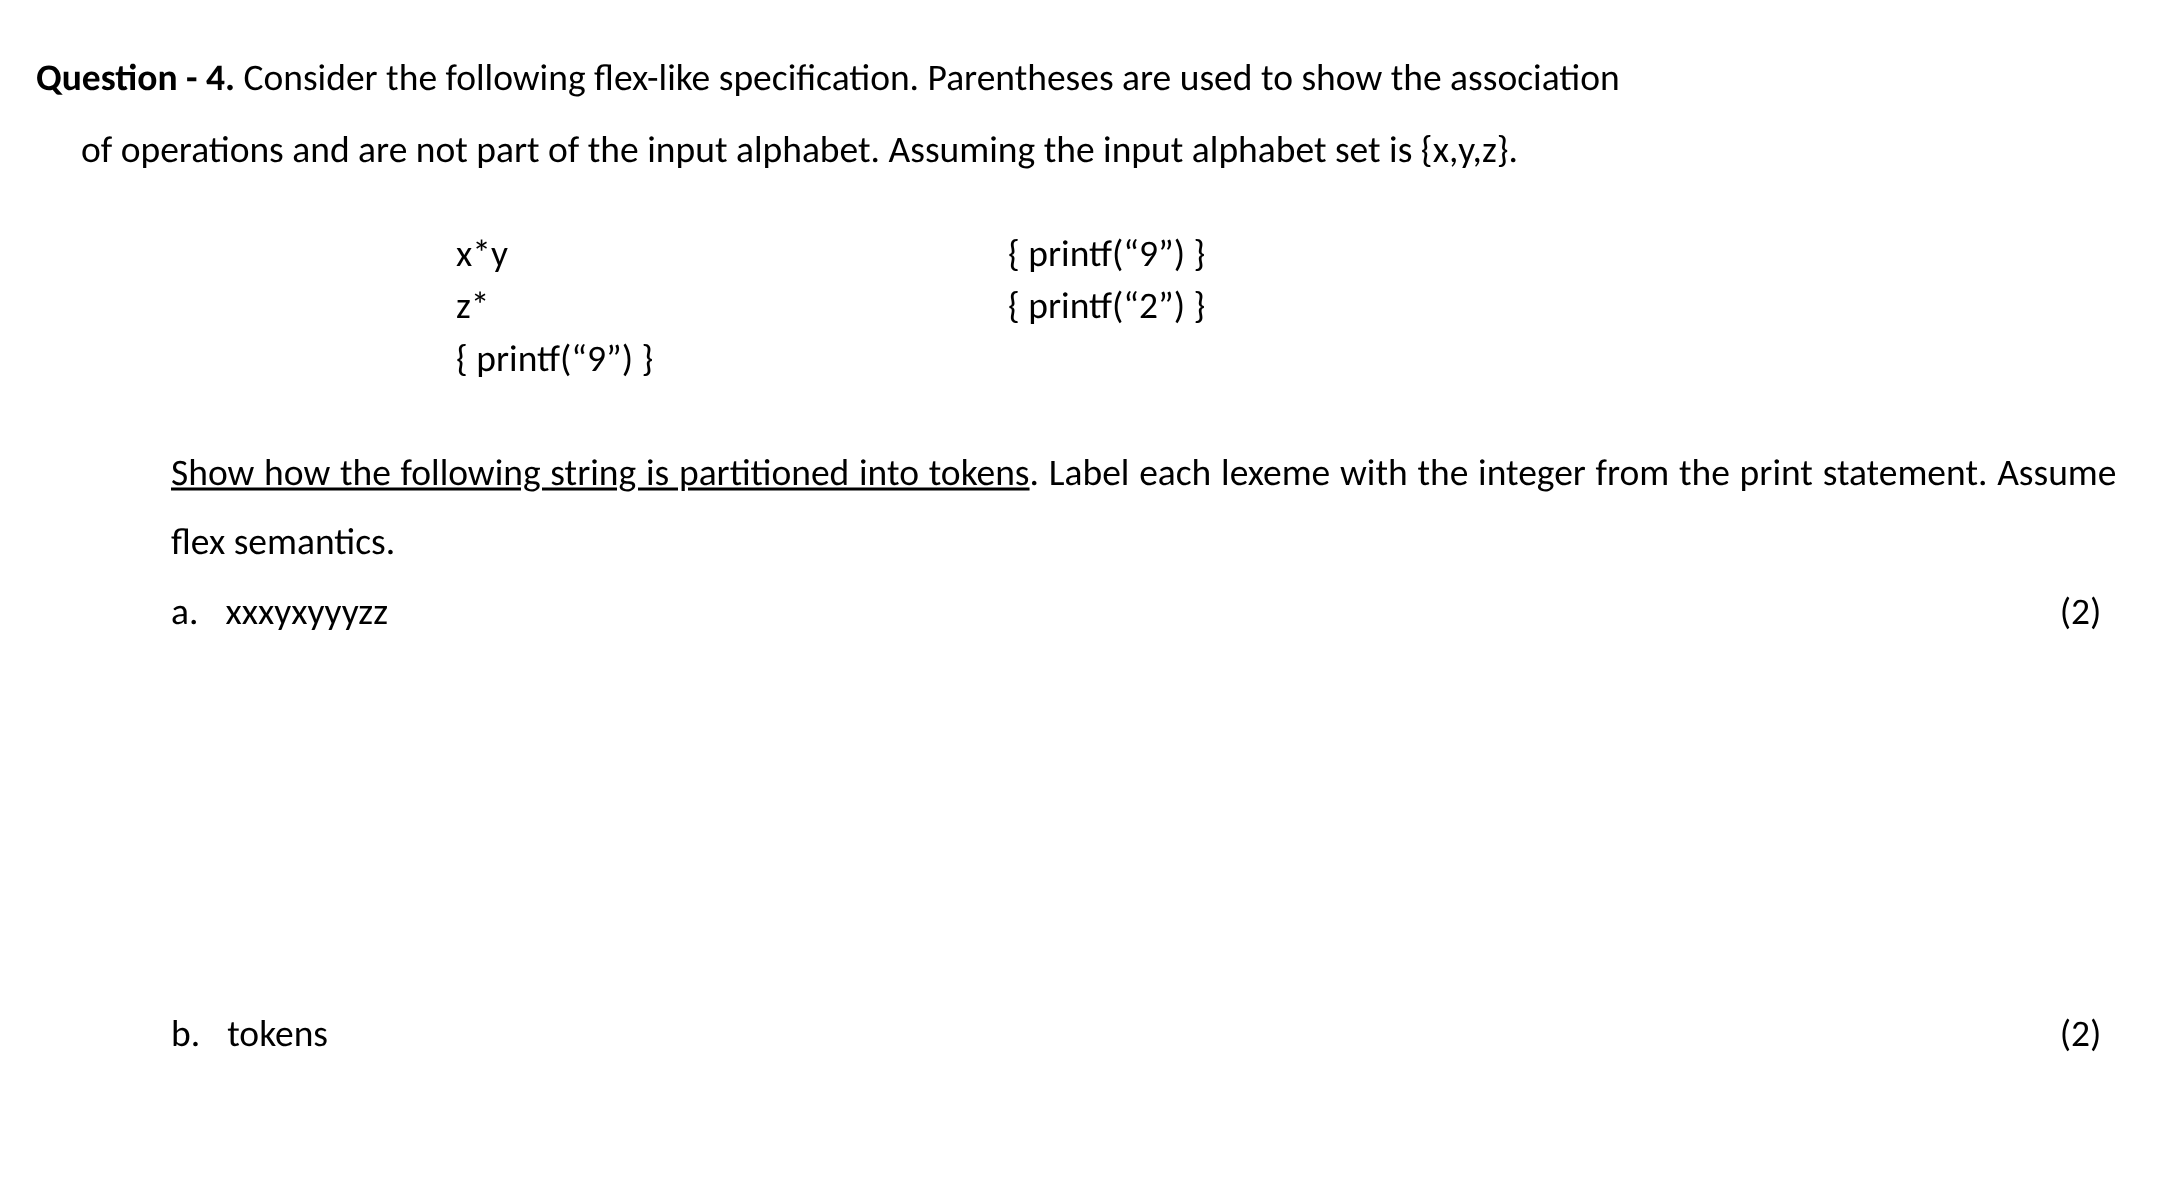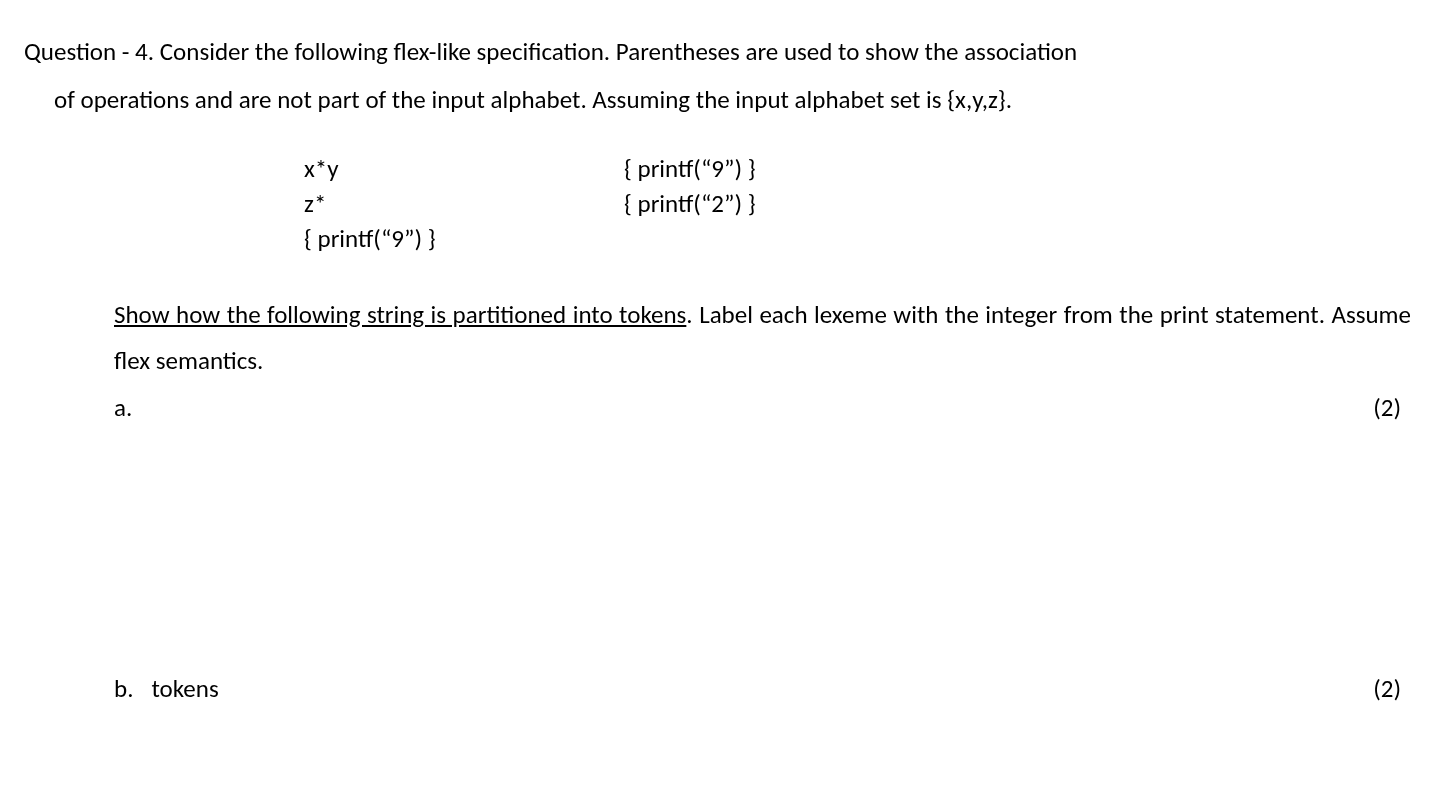--- a/index.html
+++ b/index.html
@@ -15,33 +15,34 @@
     color: #000000;
     line-height: 1.9;
     padding: 28px 24px 24px 24px;
     box-sizing: border-box;
   }
   .question-header {
     padding-left: 0;
     text-align: justify;
   }
   .question-header .bold {
-    font-weight: 400;
+    font-weight: 700;
   }
   .question-line2 {
     padding-left: 30px;
     text-align: justify;
   }
   .spec-block {
     margin-top: 28px;
     margin-left: 280px;
     line-height: 1.4;
   }
   .spec-row {
     display: flex;
+    gap: 48px;
   }
   .spec-left {
     width: 320px;
   }
   .spec-right {
   }
   .task-block {
     margin-top: 36px;
     padding-left: 90px;
     padding-right: 10px;
@@ -91,20 +92,21 @@
 </div>
 
 <div class="task-block">
   <div class="task-text">
     <span class="underline">Show how the following string is partitioned into tokens</span><span>. Label each lexeme with the integer from the print statement. Assume flex semantics.</span>
   </div>
 
   <div class="subitem">
     <div class="subitem-label">
       <span>a.</span>
+      <span>xxxyxyyyzz</span>
     </div>
     <span>(2)</span>
   </div>
 
   <div class="subitem sub-b">
     <div class="subitem-label">
       <span>b.</span>
       <span>tokens</span>
     </div>
     <span>(2)</span>

